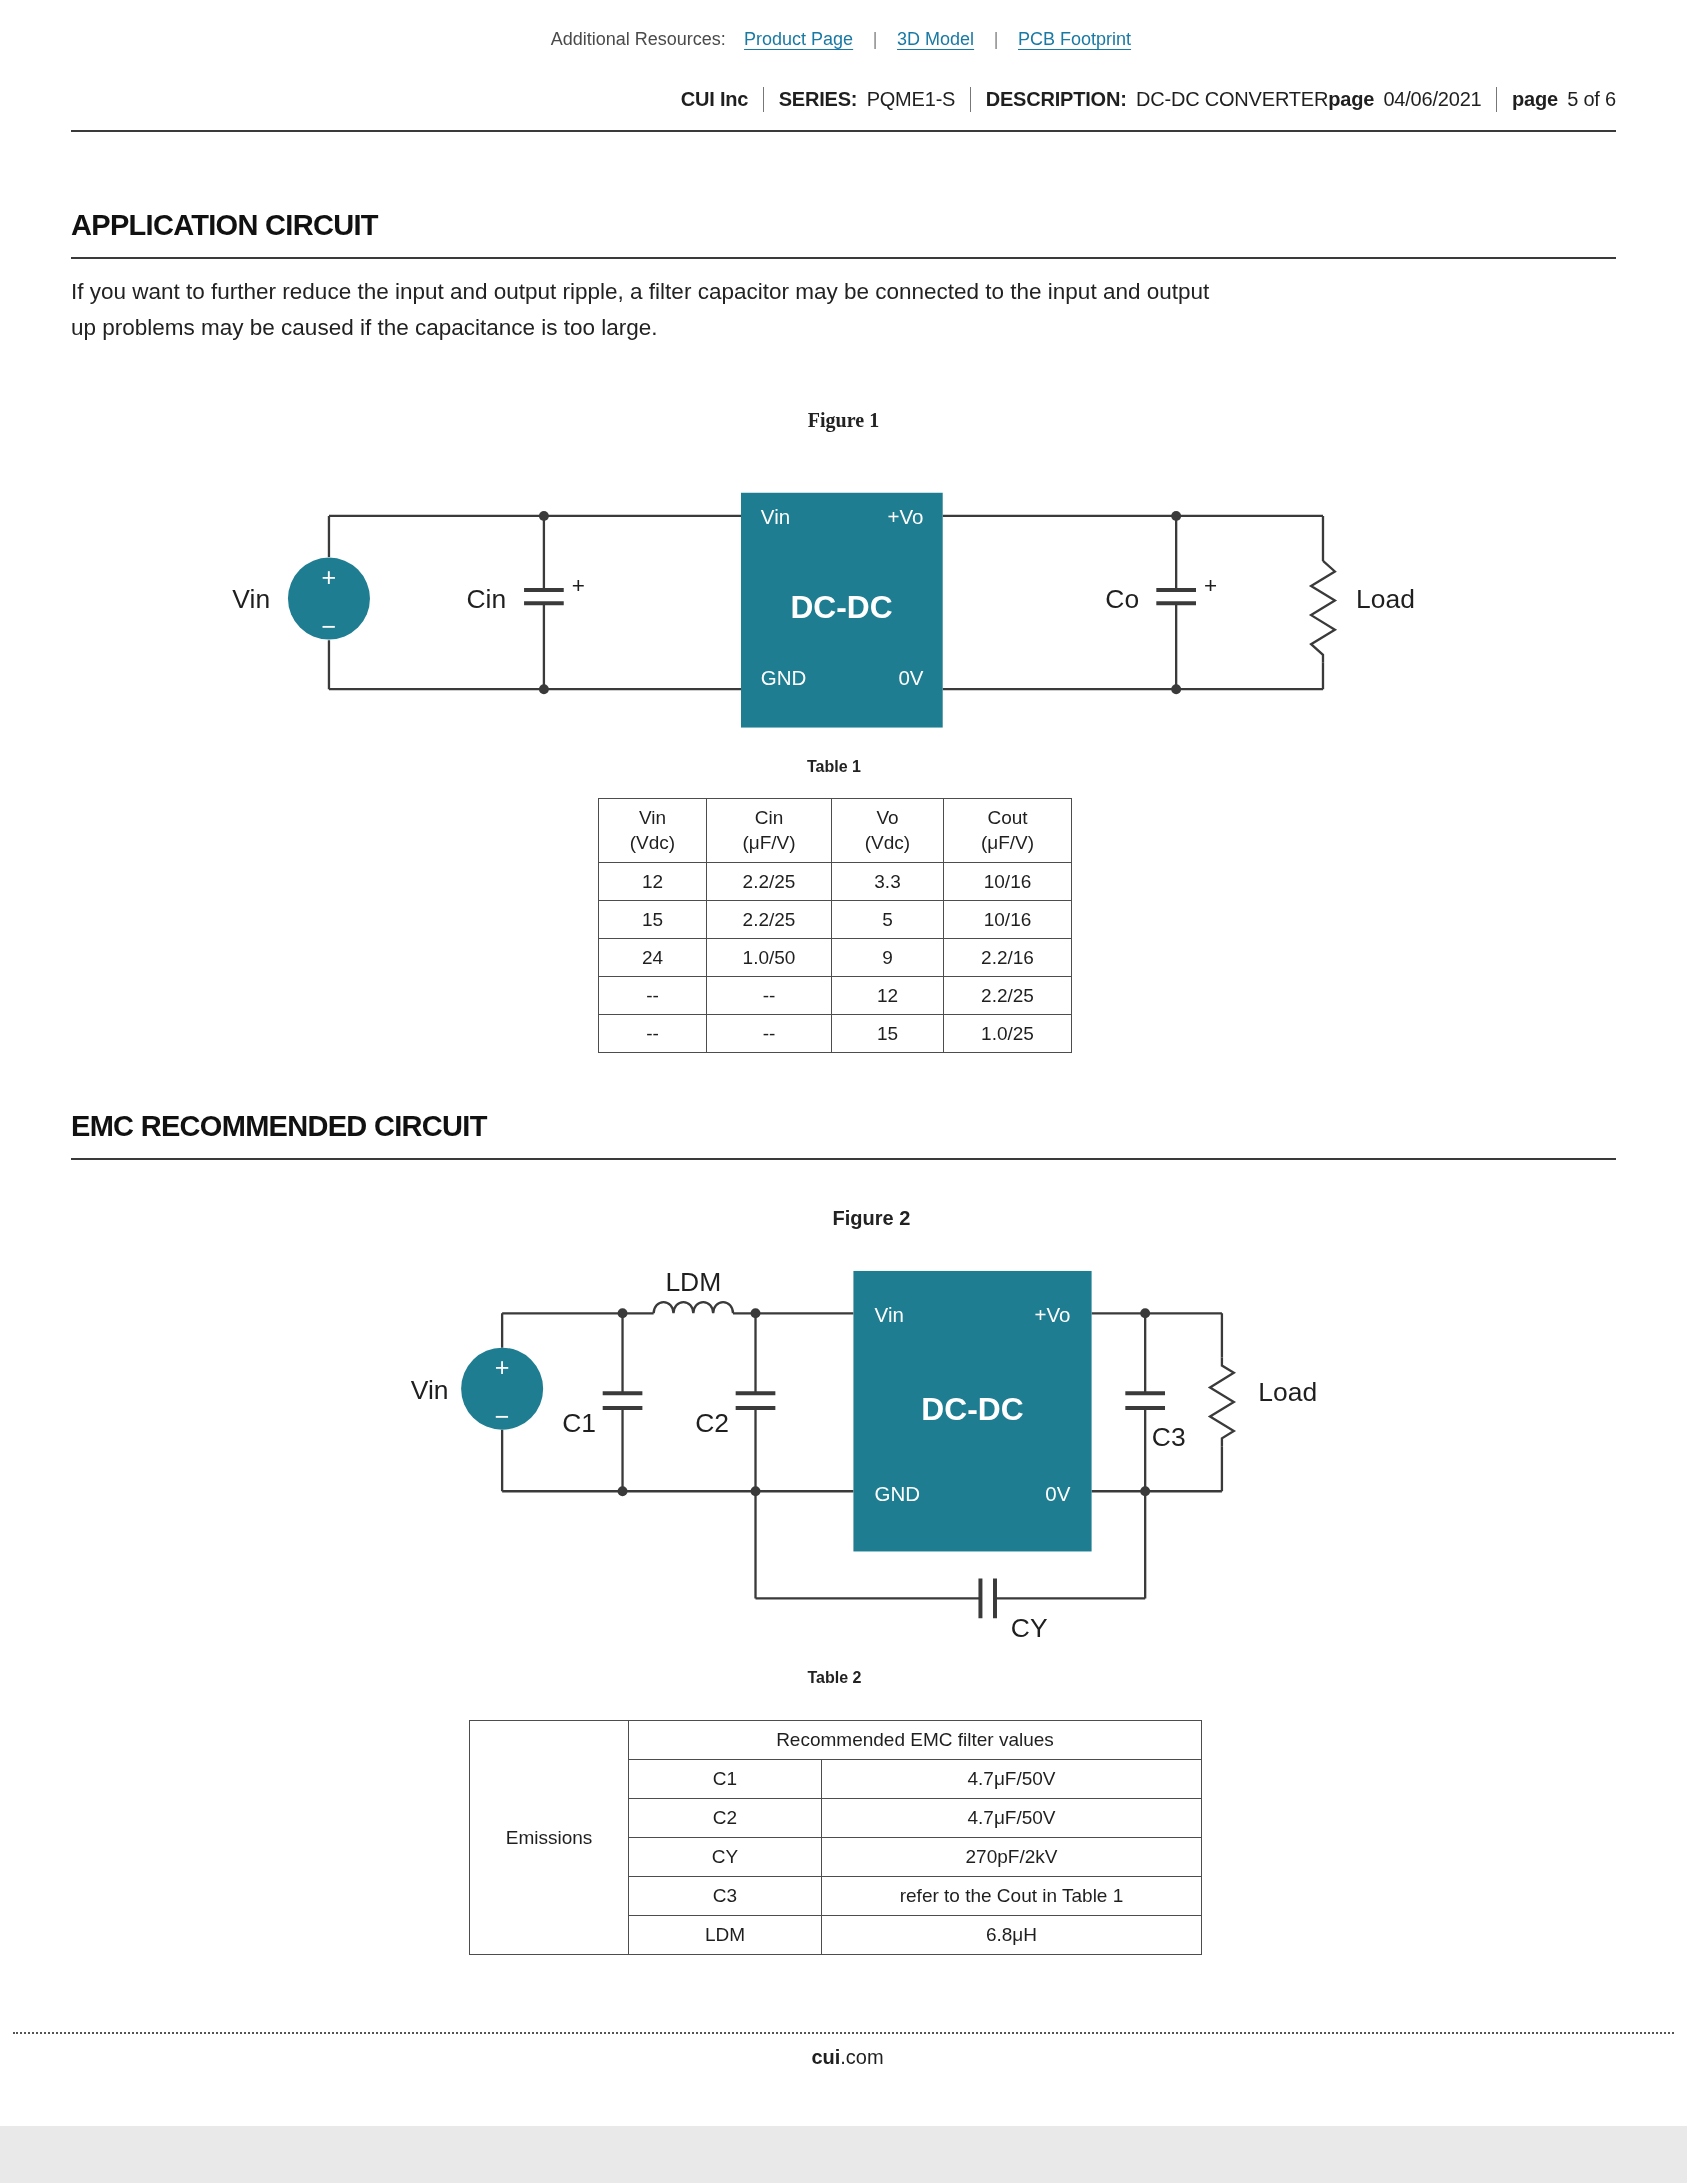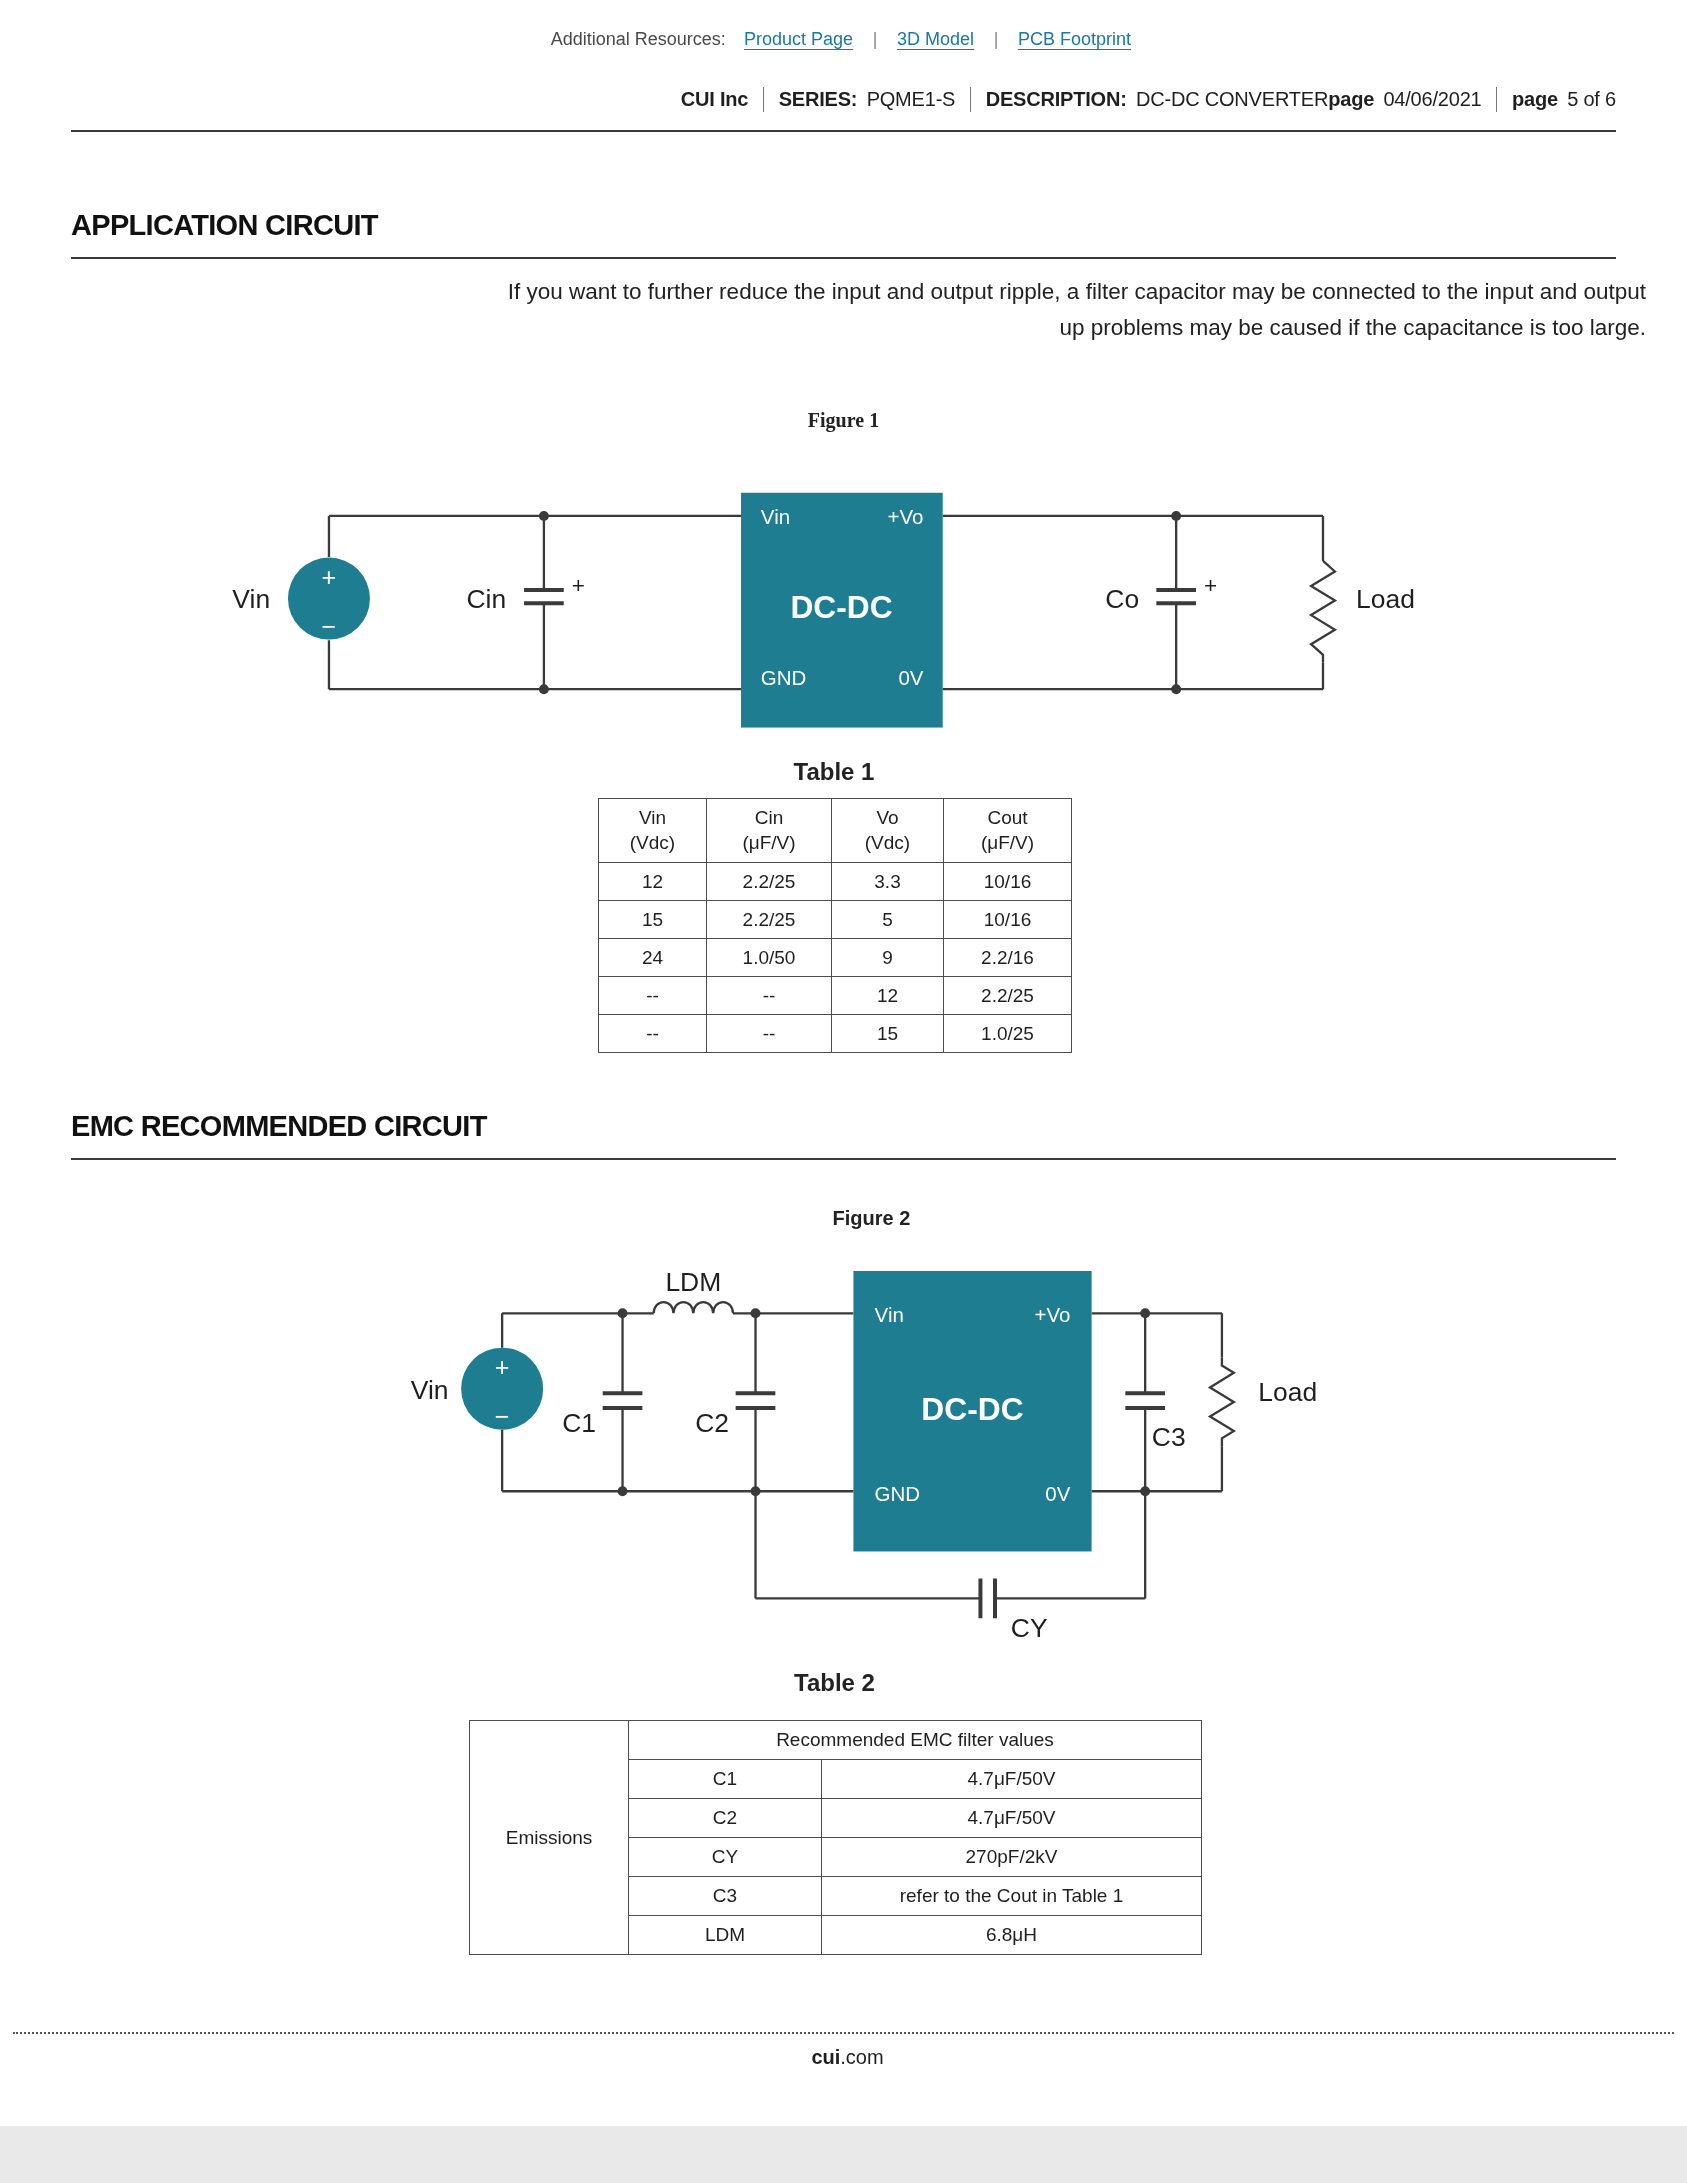--- a/index.html
+++ b/index.html
@@ -25,26 +25,26 @@
   .hrule { top:130px; left:71px; width:1545px; border-top:2px solid #3a3a3a; }
 
   
   .sec-title { left:71px; font-size:29px; font-weight:bold; letter-spacing:-0.7px; color:#111; }
   .t1pos { top:209px; }
   .t2pos { top:1110px; }
   .sec-rule { left:71px; width:1545px; border-top:2px solid #3a3a3a; }
   .r1pos { top:257px; }
   .r2pos { top:1158px; }
 
-  .para { top:274px; left:71px; width:1575px; font-size:22.5px; line-height:36px; color:#222;text-align:right; }
+  .para { top:274px; left:71px; width:1575px; font-size:22.5px; line-height:36px; color:#222; }
 
   .figcap { width:100%; text-align:center; font-size:20px; font-weight:bold; color:#222; }
   .fc1 { top:409px; left:0;font-family:Liberation Serif, serif; }
   .fc2 { top:1207px; left:16px;padding-left:24px; }
-  .tblcap { text-align:center; font-size:24px; font-weight:bold; color:#222; }
+  .tblcap { text-align:center; font-size:16px; font-weight:bold; color:#222; }
   .tc1 { top:758px; left:598px; width:472px; }
   .tc2 { top:1669px; left:469px; width:731px; }
 
   
   svg.fig { left:0; width:1687px; display:block; }
   .fig1 { top:463px; height:291px; }
   .fig2 { top:1241px; height:437px; }
   .fig .wire { stroke:#3a3a3a; stroke-width:3.5; fill:none; }
   .fig .plate { stroke:#3a3a3a; stroke-width:6; fill:none; }
   .fig .dot { fill:#3a3a3a; }

